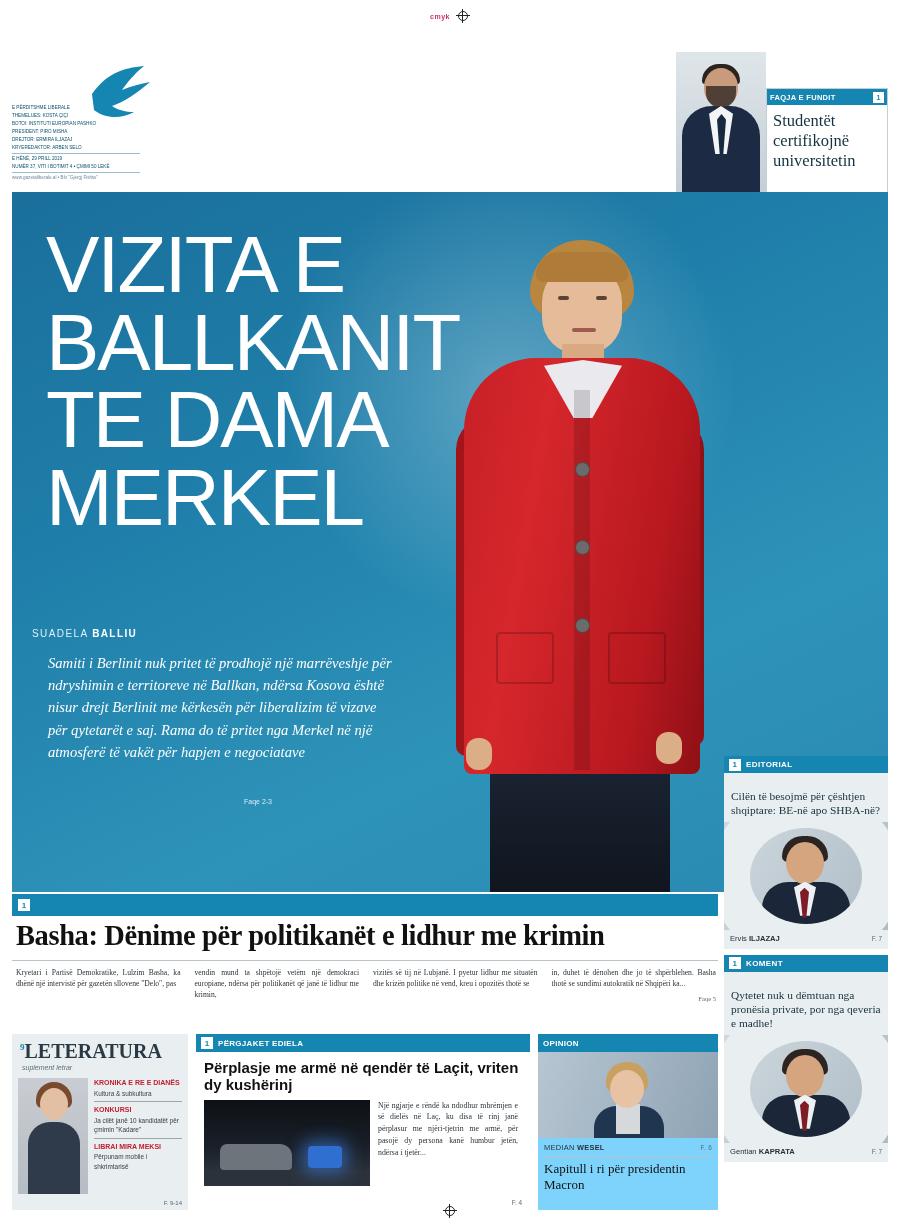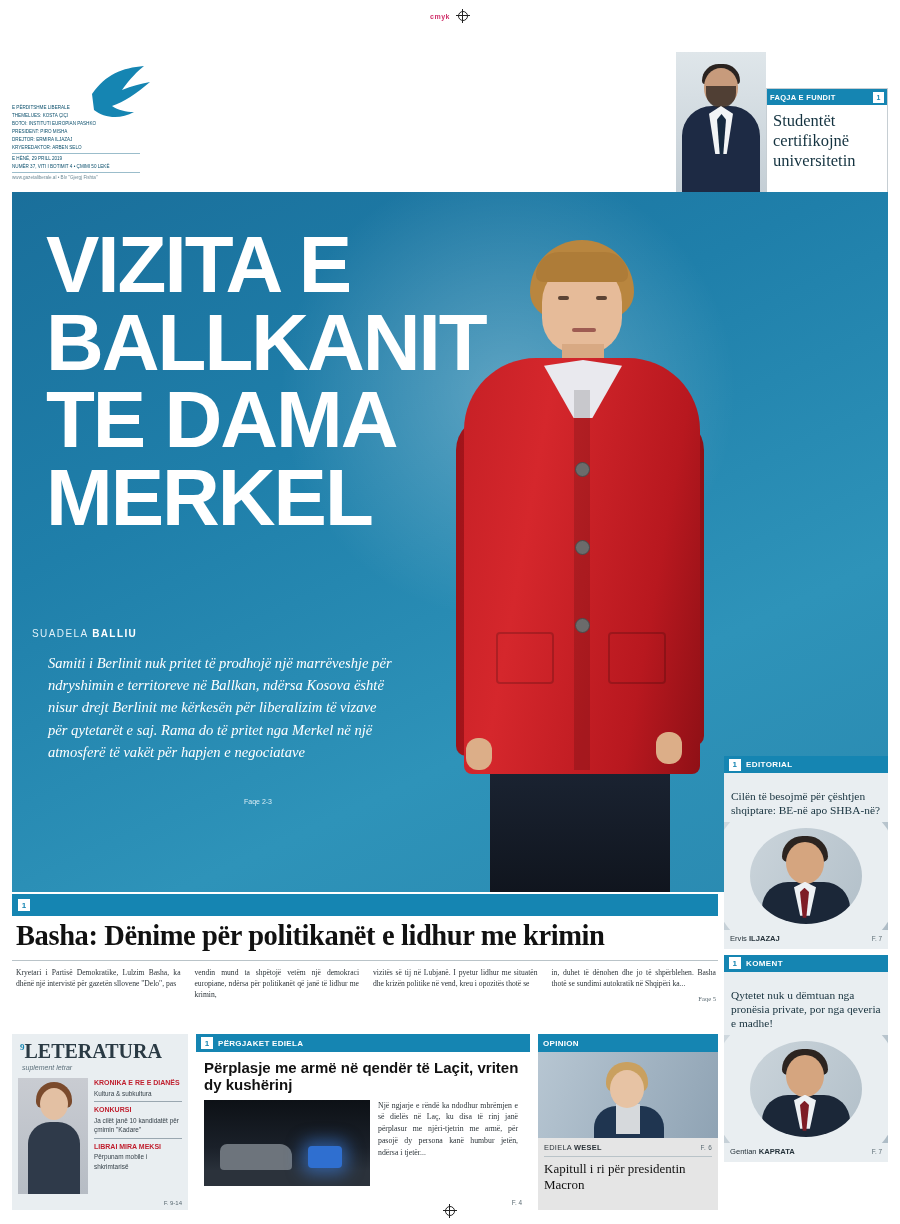--- a/index.html
+++ b/index.html
@@ -116,21 +116,21 @@
     background: linear-gradient(155deg,#1a6f9b 0%,#1f7faa 35%,#2e93b9 70%,#2a89b0 100%);
     overflow: hidden;
   }
   .hero .glow {
     position: absolute; right: 120px; top: -60px; width: 520px; height: 520px;
     background: radial-gradient(circle at 50% 50%, rgba(255,255,255,.28), rgba(255,255,255,0) 62%);
   }
   .hero h1 {
     position: absolute; left: 34px; top: 34px; width: 470px;
     font-family: "Liberation Sans", sans-serif;
-    font-weight: bold; font-size: 80px; line-height: .97;
+    font-weight: normal; font-size: 80px; line-height: .97;
     color: #ffffff; letter-spacing: -2px;
   }
   .hero .byline {
     position: absolute; left: 20px; top: 436px;
     font-size: 10px; letter-spacing: 1.4px; color: #dff0f8;
   }
   .hero .byline b { color: #ffffff; }
   .hero .lede {
     position: absolute; left: 36px; top: 460px; width: 350px;
     font-family: "Liberation Serif", serif;
@@ -228,21 +228,21 @@
     font-family: "Liberation Serif", serif;
     font-size: 7.6px; line-height: 1.42; color: #2b3338; text-align: justify;
   }
   .basha-cols .faqe { text-align: right; font-size: 6.6px; color: #5a6a72; margin-top: 4px; }
 
   
   .bot { position: absolute; left: 12px; top: 1034px; width: 706px; height: 176px; display: flex; gap: 8px; }
   .bot-col { position: relative; }
   .c1 { width: 176px; background: #e9eef1; }
   .c2 { width: 334px; background: #fff; }
-  .c3 { width: 180px; background: #e5e5e5; }
+  .c3 { width: 180px; background: #7dd3fc; }
 
   .lit-head {
     position: absolute; left: 8px; top: 6px;
     font-family: "Liberation Serif", serif; font-size: 20px; color: #2a3a44; font-weight: bold;
   }
   .lit-head sup { font-size: 9px; color: #1585b2; }
   .lit-sub {
     position: absolute; left: 10px; top: 30px; font-size: 7px; color: #5e717c; font-style: italic;
   }
   .lit-photo {
@@ -494,21 +494,21 @@
         <span>OPINION</span>
       </div>
       <div class="opinion-pic">
         <div class="wall"></div>
           <div class="jacket"></div>
           <div class="scarf"></div>
         <div class="hair"></div>
           <div class="head"></div>
       </div>
       <div class="name">
-        <span><span>EDIELA </span><b>WESEL</b></span>
+        <span><span>MEDIAN </span><b>WESEL</b></span>
         <span class="pg">F. 6</span>
       </div>
       <hr>
       <h4>Kapitull i ri për presidentin Macron</h4>
     </div>
   </div>
 
   <div class="rail">
 
     <div class="rail-block">

